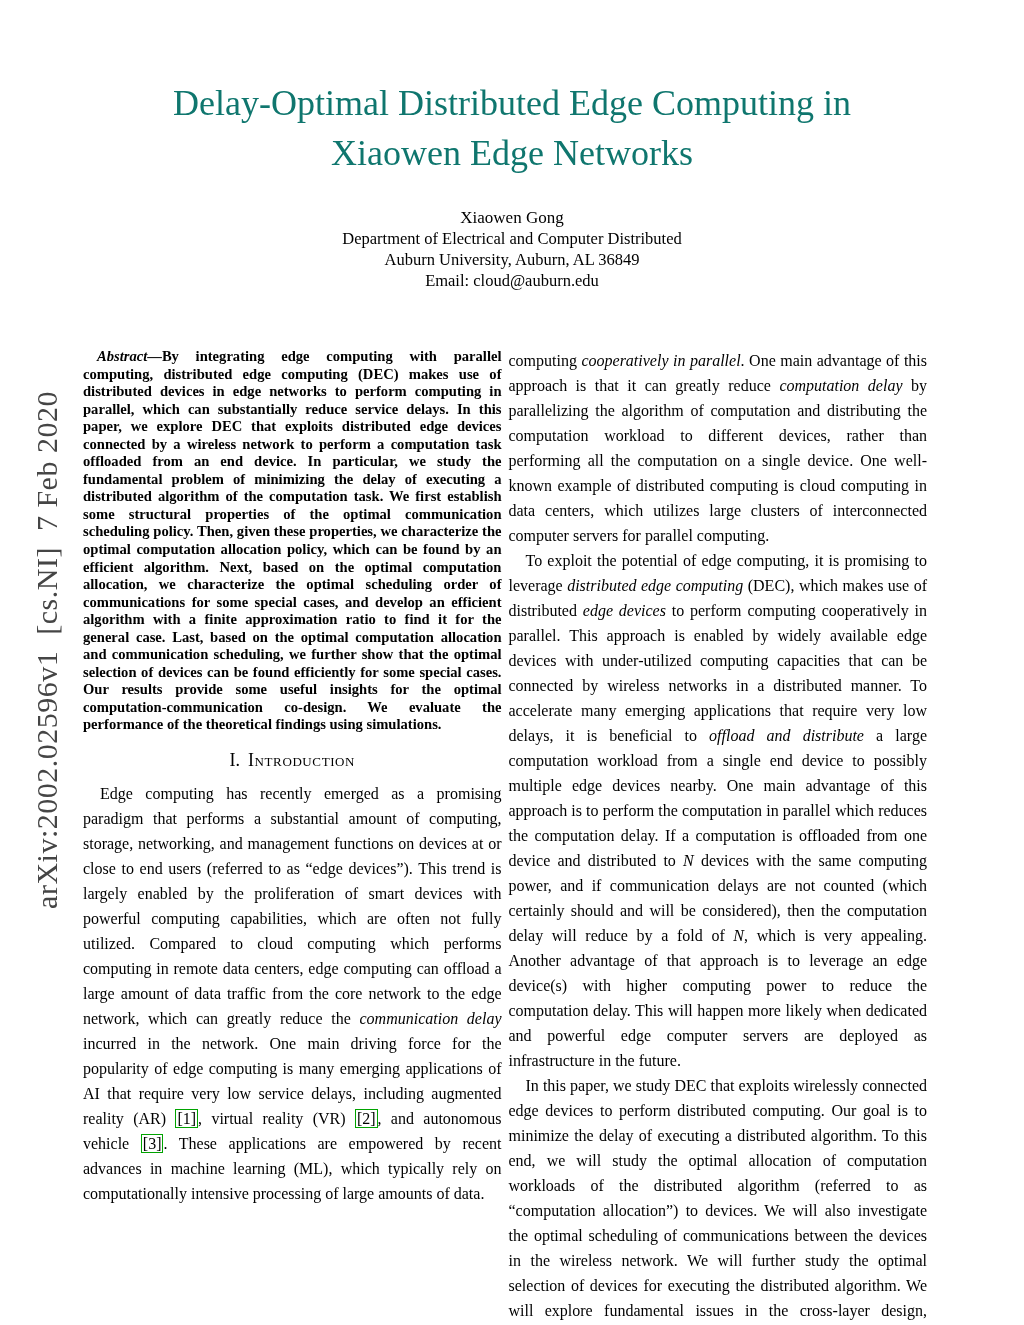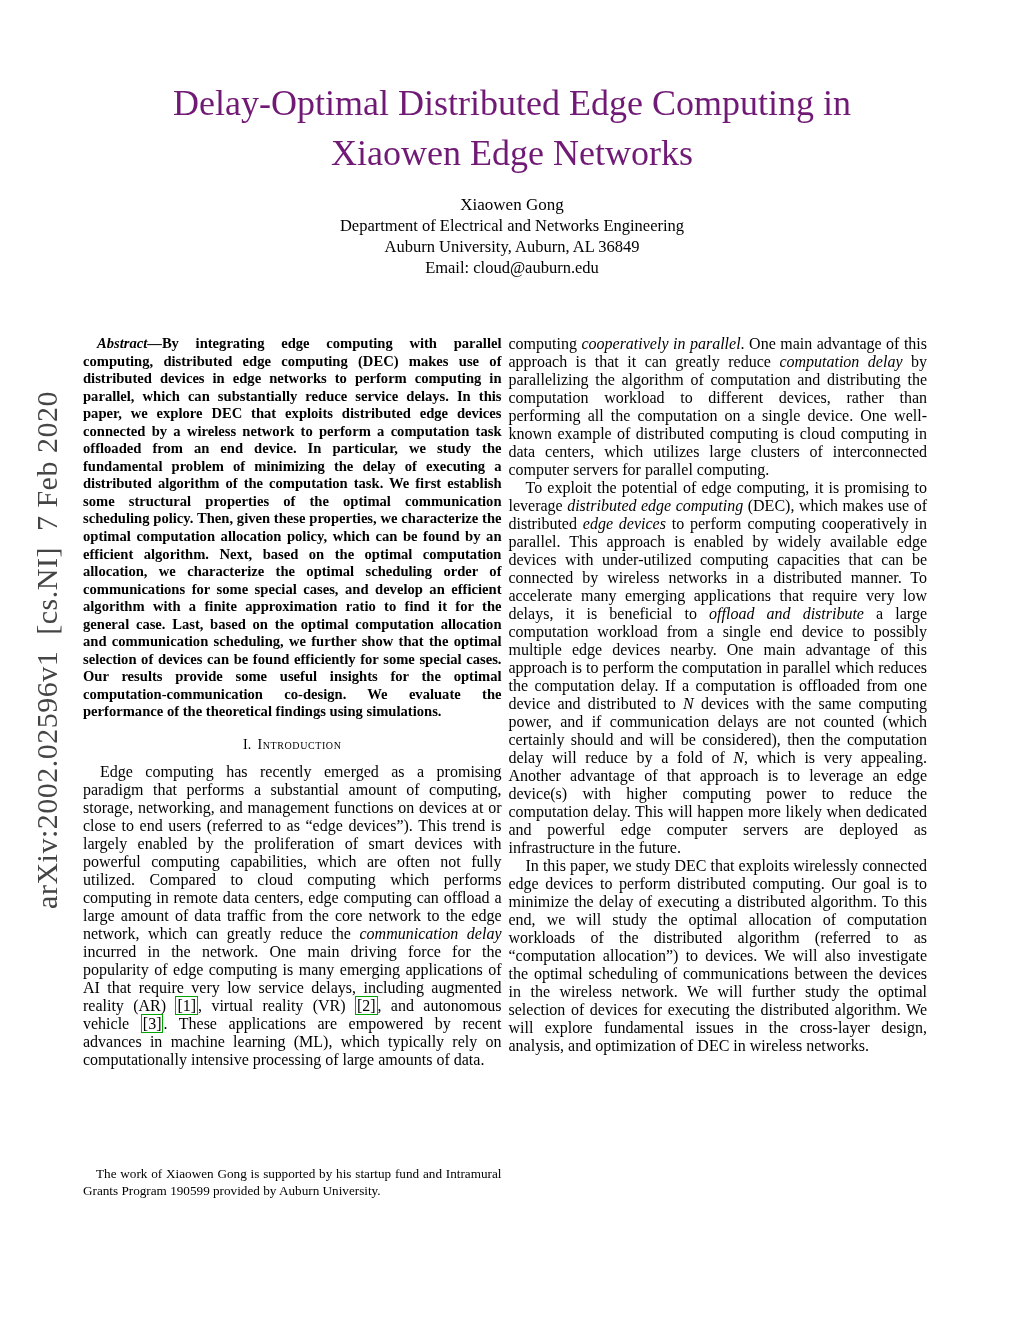--- a/index.html
+++ b/index.html
@@ -21,24 +21,24 @@
     font-size: 30px;
     letter-spacing: 0.5px;
     color: var(--stamp-color, #444);
   }
 
   .title-block {
     padding-top: 78px;
     text-align: center;
     font-size: 36px;
     line-height: 50px;
-    color: #701a75;
+    color: #0f766e;
   }
   .author-block {
-    margin-top: 16px;
+    margin-top: 29px;
     text-align: center;
     font-size: 16.5px;
     line-height: 21px;
   }
   .author-block .author-name { font-size: 17px; }
 
   .columns {
     display: flex;
     gap: 7px;
     margin: 57px 83px 2px 83px;
@@ -47,33 +47,33 @@
   .col-left { display: flex; flex-direction: column; height: 864px; }
 
   .abstract {
     font-size: 14.6px;
     line-height: 17.55px;
     font-weight: bold;
     text-align: justify;
     text-indent: 14px;
   }
   .section-heading {
-    font-size: 14px;
+    font-size: 18px;
     font-weight: normal;
     text-align: center;
     margin: 16px 0 10px 0;
   }
   .section-heading .sc {
     font-variant: small-caps;
     letter-spacing: 0.6px;
     margin-left: 0.45em;
   }
   p.body {
     font-size: 16px;
-    line-height: 18px;
+    line-height: 25px;
     text-align: justify;
     text-indent: 17px;
     hyphens: auto;
   }
   p.cont { text-indent: 0; }
   .footnote {
     margin-top: auto;
     font-size: 13.2px;
     line-height: 16.4px;
     text-align: justify;
@@ -96,38 +96,37 @@
 
   <div class="arxiv-stamp">arXiv:2002.02596v1  [cs.NI]  7 Feb 2020</div>
 
   <div class="title-block">
     <div>Delay-Optimal Distributed Edge Computing in</div>
     <div>Xiaowen Edge Networks</div>
   </div>
 
   <div class="author-block">
     <div class="author-name">Xiaowen Gong</div>
-    <div>Department of Electrical and Networks Engineering</div>
+    <div>Department of Electrical and Computer Distributed</div>
     <div>Auburn University, Auburn, AL 36849</div>
     <div>Email: cloud@auburn.edu</div>
   </div>
 
   <div class="columns">
 
     <div class="col col-left">
       <p class="abstract"><span class="s-bi">Abstract</span><span class="s-b">—By integrating edge computing with parallel computing, distributed edge computing (DEC) makes use of distributed devices in edge networks to perform computing in parallel, which can substantially reduce service delays. In this paper, we explore DEC that exploits distributed edge devices connected by a wireless network to perform a computation task offloaded from an end device. In particular, we study the fundamental problem of minimizing the delay of executing a distributed algorithm of the computation task. We first establish some structural properties of the optimal communication scheduling policy. Then, given these properties, we characterize the optimal computation allocation policy, which can be found by an efficient algorithm. Next, based on the optimal computation allocation, we characterize the optimal scheduling order of communications for some special cases, and develop an efficient algorithm with a finite approximation ratio to find it for the general case. Last, based on the optimal computation allocation and communication scheduling, we further show that the optimal selection of devices can be found efficiently for some special cases. Our results provide some useful insights for the optimal computation-communication co-design. We evaluate the performance of the theoretical findings using simulations.</span></p>
 
       <h2 class="section-heading">
         <span>I.</span><span class="sc">Introduction</span>
       </h2>
 
       <p class="body"><span>Edge computing has recently emerged as a promising paradigm that performs a substantial amount of computing, storage, networking, and management functions on devices at or close to end users (referred to as “edge devices”). This trend is largely enabled by the proliferation of smart devices with powerful computing capabilities, which are often not fully utilized. Compared to cloud computing which performs computing in remote data centers, edge computing can offload a large amount of data traffic from the core network to the edge network, which can greatly reduce the </span><span class="s-i">communication delay</span><span> incurred in the network. One main driving force for the popularity of edge computing is many emerging applications of AI that require very low service delays, including augmented reality (AR) </span><span class="s-cite">[1]</span><span>, virtual reality (VR) </span><span class="s-cite">[2]</span><span>, and autonomous vehicle </span><span class="s-cite">[3]</span><span>. These applications are empowered by recent advances in machine learning (ML), which typically rely on computationally intensive processing of large amounts of data.</span></p>
 
 
-      <div class="footnote"><span>The work of Xiaowen Gong is supported by his startup fund and Intramural Grants Program 190599 provided by Auburn University.</span></div>
     </div>
 
     <div class="col col-right">
       <p class="body cont"><span>computing </span><span class="s-i">cooperatively in parallel</span><span>. One main advantage of this approach is that it can greatly reduce </span><span class="s-i">computation delay</span><span> by parallelizing the algorithm of computation and distributing the computation workload to different devices, rather than performing all the computation on a single device. One well-known example of distributed computing is cloud computing in data centers, which utilizes large clusters of interconnected computer servers for parallel computing.</span></p>
 
       <p class="body"><span>To exploit the potential of edge computing, it is promising to leverage </span><span class="s-i">distributed edge computing</span><span> (DEC), which makes use of distributed </span><span class="s-i">edge devices</span><span> to perform computing cooperatively in parallel. This approach is enabled by widely available edge devices with under-utilized computing capacities that can be connected by wireless networks in a distributed manner. To accelerate many emerging applications that require very low delays, it is beneficial to </span><span class="s-i">offload and distribute</span><span> a large computation workload from a single end device to possibly multiple edge devices nearby. One main advantage of this approach is to perform the computation in parallel which reduces the computation delay. If a computation is offloaded from one device and distributed to </span><span class="s-m">N</span><span> devices with the same computing power, and if communication delays are not counted (which certainly should and will be considered), then the computation delay will reduce by a fold of </span><span class="s-m">N</span><span>, which is very appealing. Another advantage of that approach is to leverage an edge device(s) with higher computing power to reduce the computation delay. This will happen more likely when dedicated and powerful edge computer servers are deployed as infrastructure in the future.</span></p>
 
       <p class="body"><span>In this paper, we study DEC that exploits wirelessly connected edge devices to perform distributed computing. Our goal is to minimize the delay of executing a distributed algorithm. To this end, we will study the optimal allocation of computation workloads of the distributed algorithm (referred to as “computation allocation”) to devices. We will also investigate the optimal scheduling of communications between the devices in the wireless network. We will further study the optimal selection of devices for executing the distributed algorithm. We will explore fundamental issues in the cross-layer design, analysis, and optimization of DEC in wireless networks.</span></p>
 
     </div>

